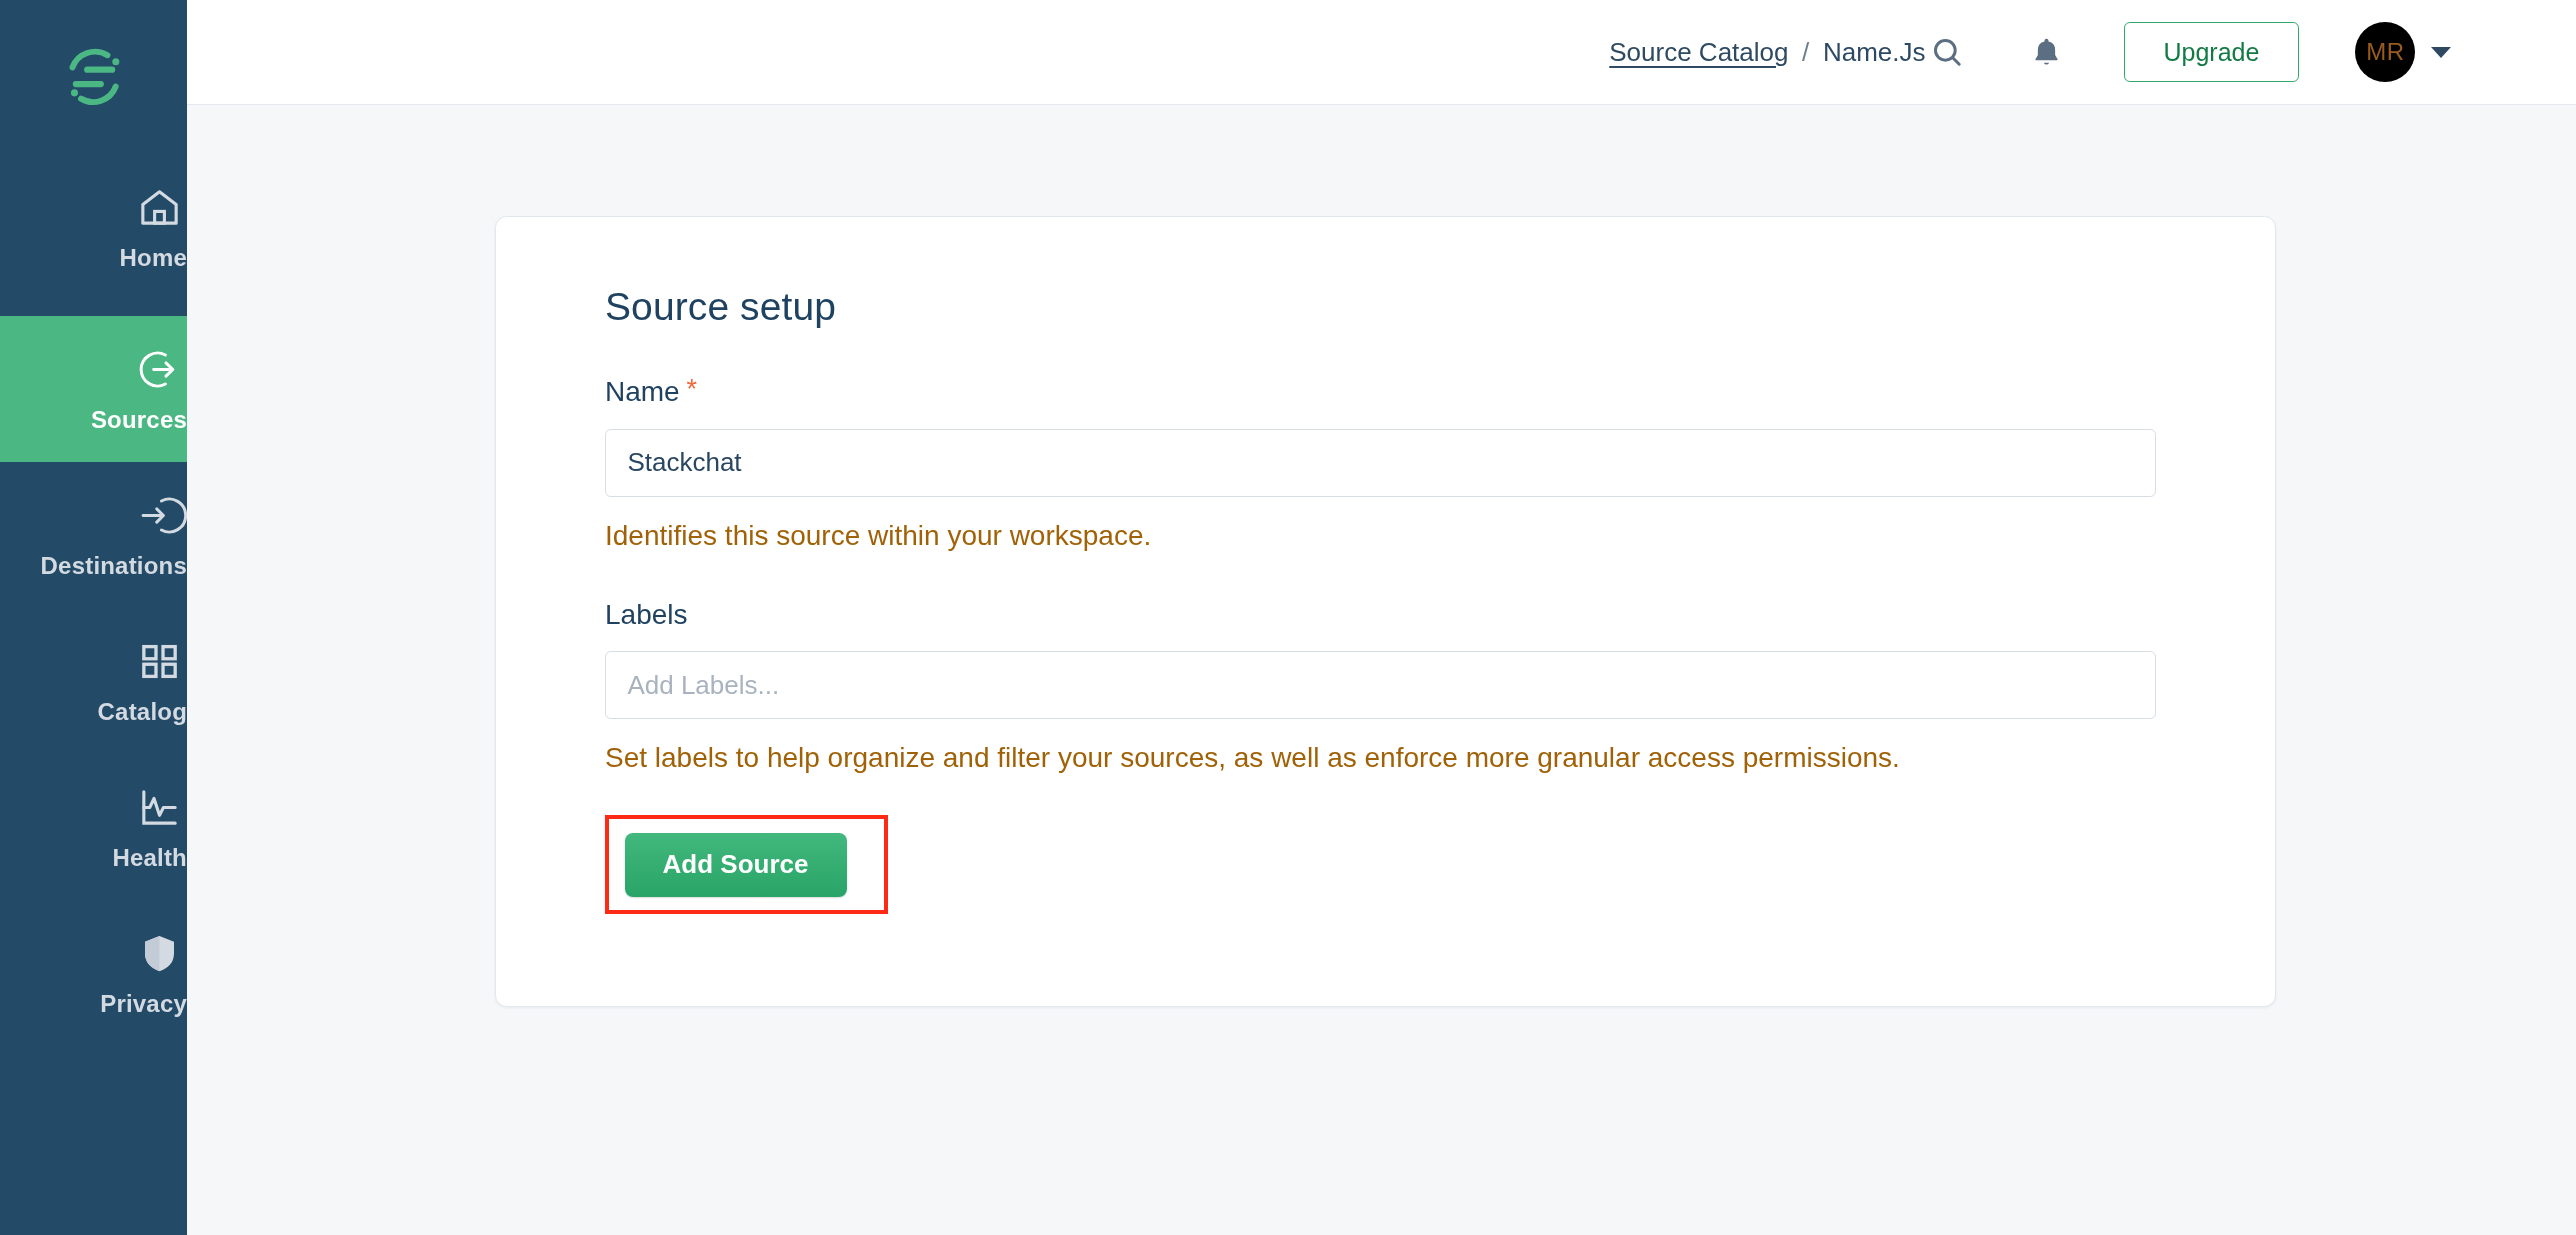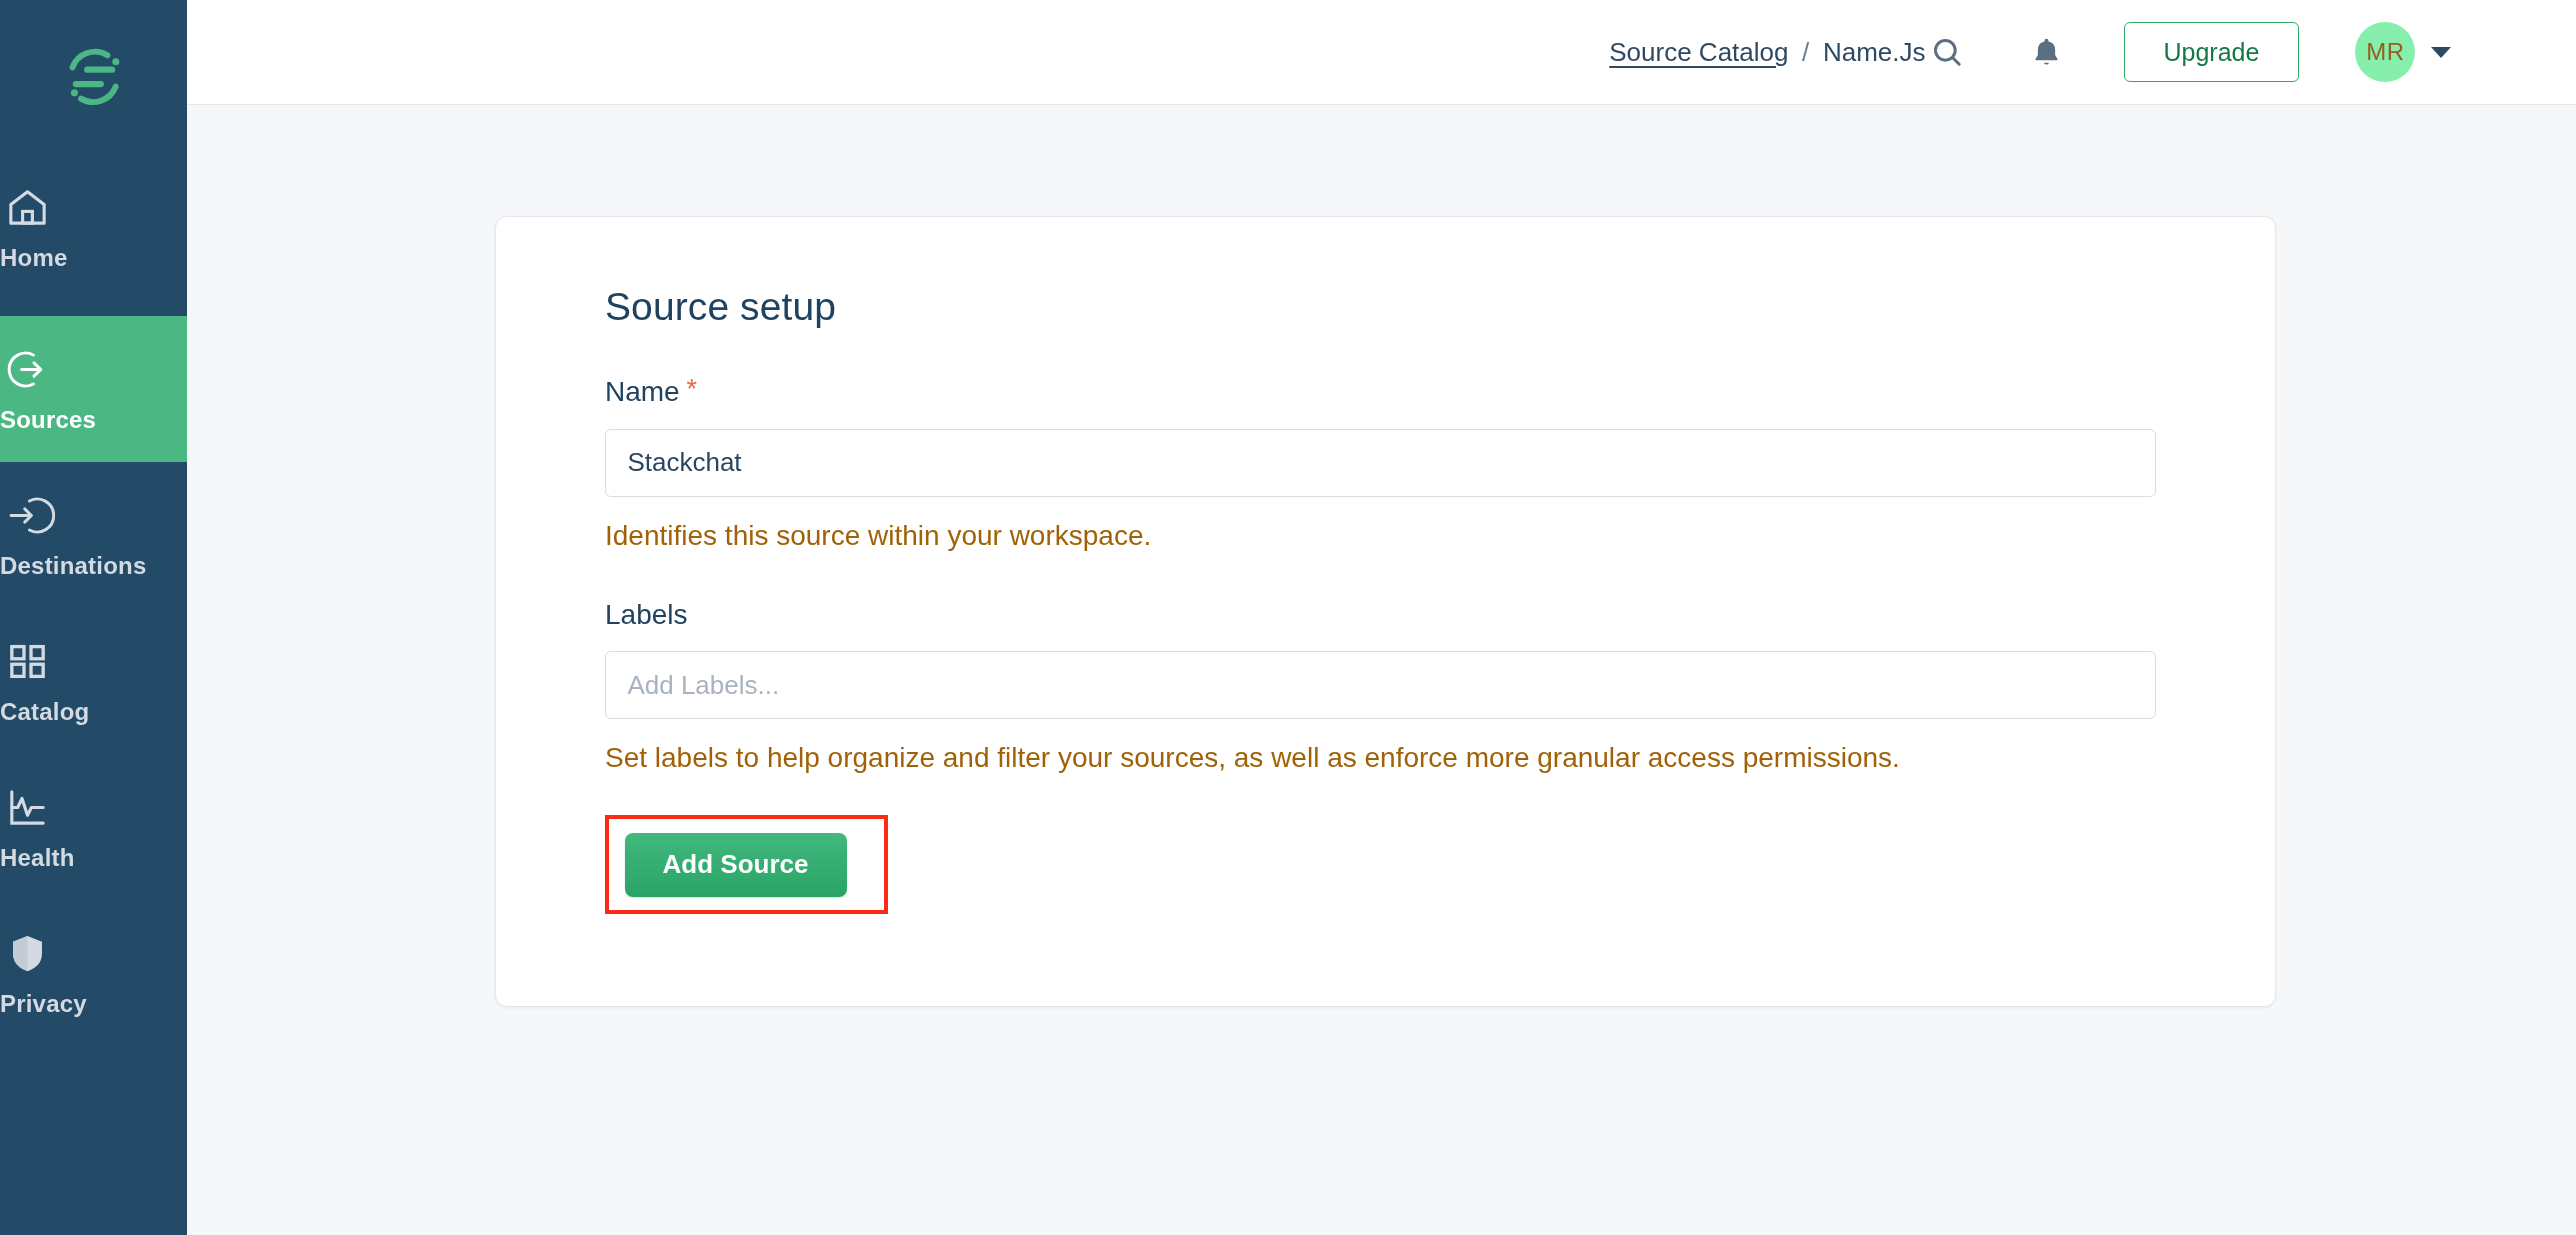--- a/index.html
+++ b/index.html
@@ -32,21 +32,21 @@
   .logo-wrap {
     height: 154px;
     display: flex;
     align-items: center;
     justify-content: center;
   }
   .nav-item {
     height: 146px;
     display: flex;
     flex-direction: column;
-    align-items: flex-start;
+    align-items: flex-end;
     justify-content: center;
     gap: 15.6px;
     color: #d3dae1;
     cursor: pointer;
     user-select: none;
   }
   .nav-item.active {
     background: #4BB884;
     color: #ffffff;
     margin-top: 16px;
@@ -116,21 +116,21 @@
     font-family: "Liberation Sans", sans-serif;
     display: flex;
     align-items: center;
     justify-content: center;
     cursor: pointer;
   }
   .avatar-group { display: flex; align-items: center; gap: 15.6px; cursor: pointer; }
   .avatar {
     width: 60px; height: 60px;
     border-radius: 50%;
-    background: #86efac;
+    background: #000000;
     color: #9a5b1d;
     font-size: 24px;
     display: flex; align-items: center; justify-content: center;
     letter-spacing: 0.5px;
   }
   .caret {
     width: 0; height: 0;
     border-left: 10.7px solid transparent;
     border-right: 10.7px solid transparent;
     border-top: 11.7px solid #2e4a63;

